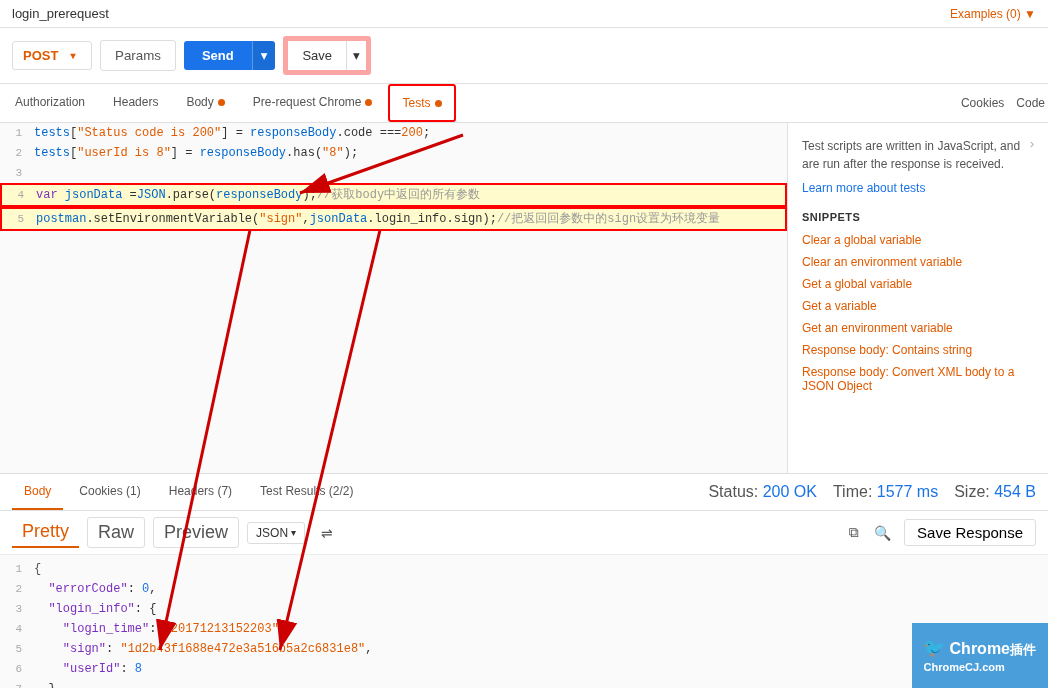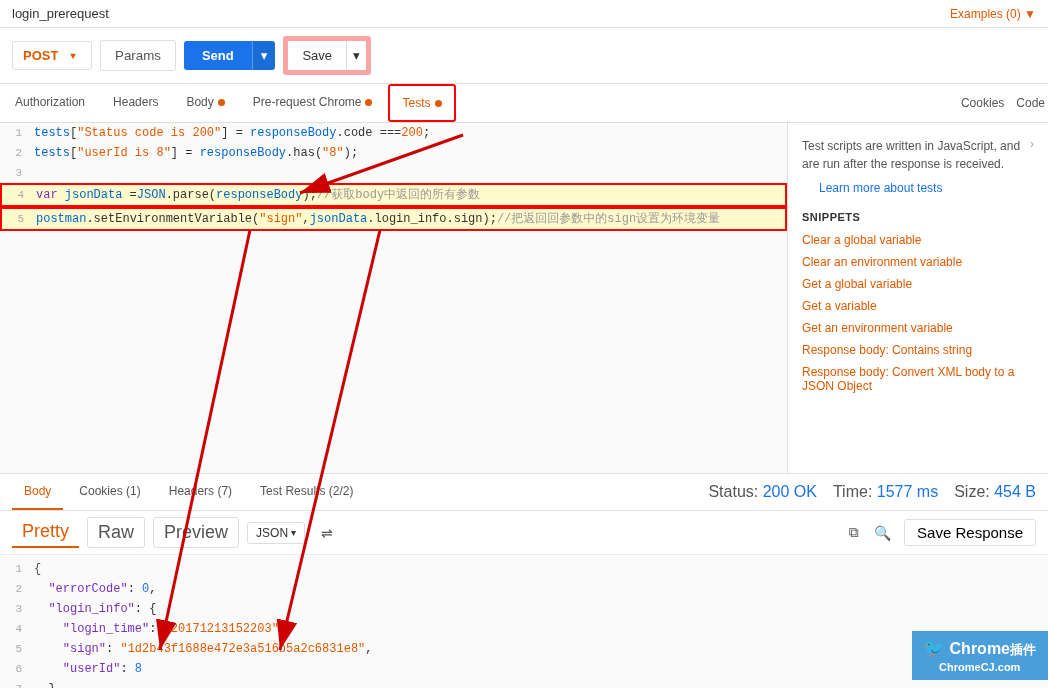--- a/index.html
+++ b/index.html
@@ -209,21 +209,20 @@
     .right-panel .desc {
       color: #555;
       line-height: 1.5;
       margin-bottom: 8px;
     }
     .right-panel .learn-link {
       color: #1a73e8;
       cursor: pointer;
       margin-bottom: 16px;
       display: block;
-      margin-left: 17px;
     }
     .right-panel .snippets-title {
       font-weight: bold;
       font-size: 11px;
       letter-spacing: 0.5px;
       color: #333;
       margin-bottom: 10px;
       text-transform: uppercase;
     }
     .snippet-link {
@@ -346,28 +345,27 @@
     
     .arrow-overlay {
       position: absolute;
       top: 0; left: 0;
       pointer-events: none;
     }
 
     
     .watermark {
       position: absolute;
-      bottom: 8px;
+      bottom: 0;
       right: 0;
       background: #4a9eda;
       color: white;
-      padding: 6px 12px;
+      padding: 14px 12px;
       font-size: 13px;
       font-weight: bold;
-      text-align: center;
     }
     .watermark span { color: #fff; }
     .watermark .chrome { font-size: 16px; font-weight: bold; }
 
     .container {
       position: relative;
       width: 1048px;
       height: 688px;
       overflow: hidden;
     }

